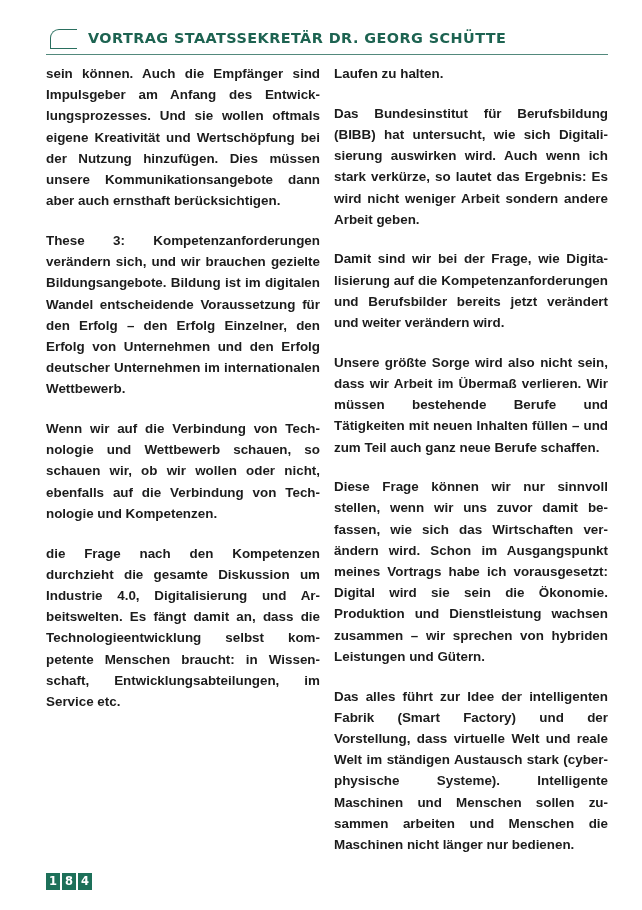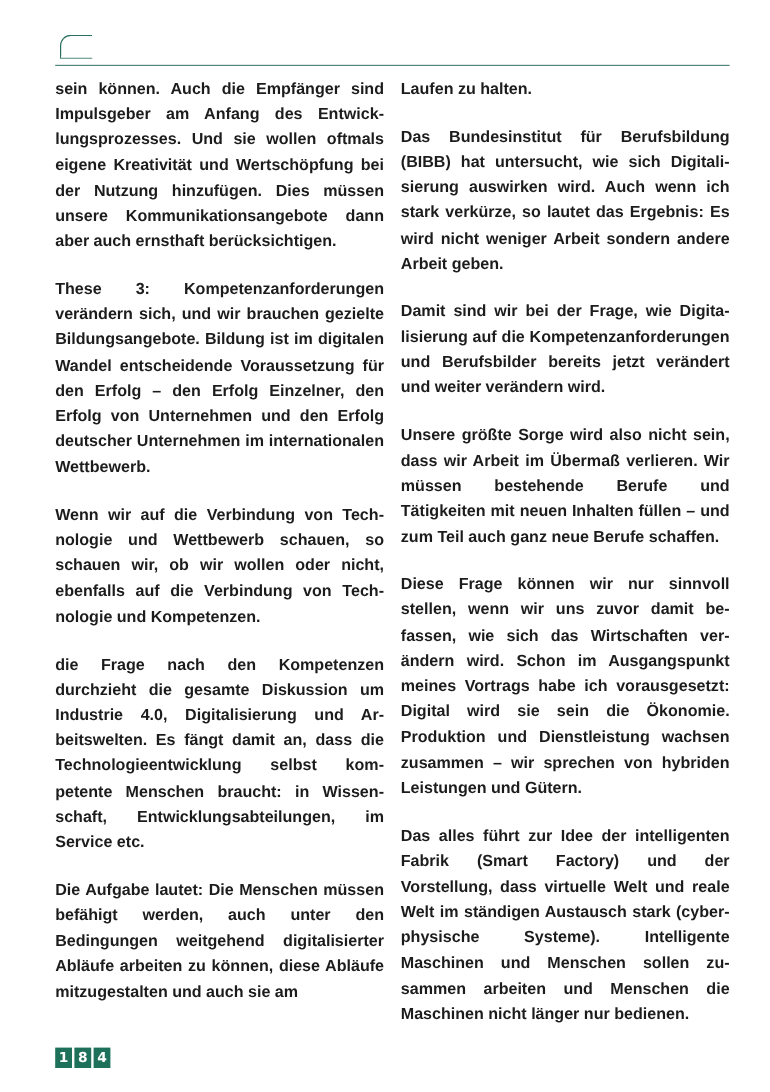--- a/index.html
+++ b/index.html
@@ -116,31 +116,31 @@
     text-align: center;
   }
 </style>
 </head>
 <body>
 
 <div class="page">
 
   <div class="running-head">
     <span class="head-bracket"></span>
+    <div class="head-title">VORTRAG STAATSSEKRETÄR DR. GEORG SCHÜTTE</div>
     <div class="head-rule"></div>
   </div>
 
   <div class="columns">
 
     <div class="col col-left">
       <p>sein können. Auch die Empfänger sind Impulsgeber am Anfang des Entwick­lungsprozesses. Und sie wollen oftmals eigene Kreativität und Wertschöpfung bei der Nutzung hinzufügen. Dies müs­sen unsere Kommunikationsangebote dann aber auch ernsthaft berücksichti­gen.</p>
       <p>These 3: Kompetenzanforderungen verändern sich, und wir brauchen ge­zielte Bildungsangebote. Bildung ist im digitalen Wandel entscheidende Vor­aussetzung für den Erfolg – den Erfolg Einzelner, den Erfolg von Unternehmen und den Erfolg deutscher Unternehmen im internationalen Wettbewerb.</p>
       <p>Wenn wir auf die Verbindung von Tech­nologie und Wettbewerb schauen, so schauen wir, ob wir wollen oder nicht, ebenfalls auf die Verbindung von Tech­nologie und Kompetenzen.</p>
       <p>die Frage nach den Kompetenzen durchzieht die gesamte Diskussion um Industrie 4.0, Digitalisierung und Ar­beitswelten. Es fängt damit an, dass die Technologieentwicklung selbst kom­petente Menschen braucht: in Wissen­schaft, Entwicklungsabteilungen, im Service etc.</p>
-      <p>Die Aufgabe lautet: Die Menschen müs­sen befähigt werden, auch unter den Bedingungen weitgehend digitalisierter Abläufe arbeiten zu können, diese Ab­läufe mitzugestalten und auch sie am</p>
     </div>
 
     <div class="col col-right">
       <p>Laufen zu halten.</p>
       <p>Das Bundesinstitut für Berufsbildung (BIBB) hat untersucht, wie sich Digitali­sierung auswirken wird. Auch wenn ich stark verkürze, so lautet das Ergebnis: Es wird nicht weniger Arbeit sondern andere Arbeit geben.</p>
       <p>Damit sind wir bei der Frage, wie Digita­lisierung auf die Kompetenzanforderun­gen und Berufsbilder bereits jetzt ver­ändert und weiter verändern wird.</p>
       <p>Unsere größte Sorge wird also nicht sein, dass wir Arbeit im Übermaß ver­lieren. Wir müssen bestehende Berufe und Tätigkeiten mit neuen Inhalten fül­len – und zum Teil auch ganz neue Be­rufe schaffen.</p>
       <p>Diese Frage können wir nur sinnvoll stellen, wenn wir uns zuvor damit be­fassen, wie sich das Wirtschaften ver­ändern wird. Schon im Ausgangspunkt meines Vortrags habe ich vorausge­setzt: Digital wird sie sein die Ökonomie. Produktion und Dienstleistung wachsen zusammen – wir sprechen von hybriden Leistungen und Gütern.</p>
       <p>Das alles führt zur Idee der intelligen­ten Fabrik (Smart Factory) und der Vorstellung, dass virtuelle Welt und re­ale Welt im ständigen Austausch stark (cyber-physische Systeme). Intelligente Maschinen und Menschen sollen zu­sammen arbeiten und Menschen die Maschinen nicht länger nur bedienen.</p>
     </div>

